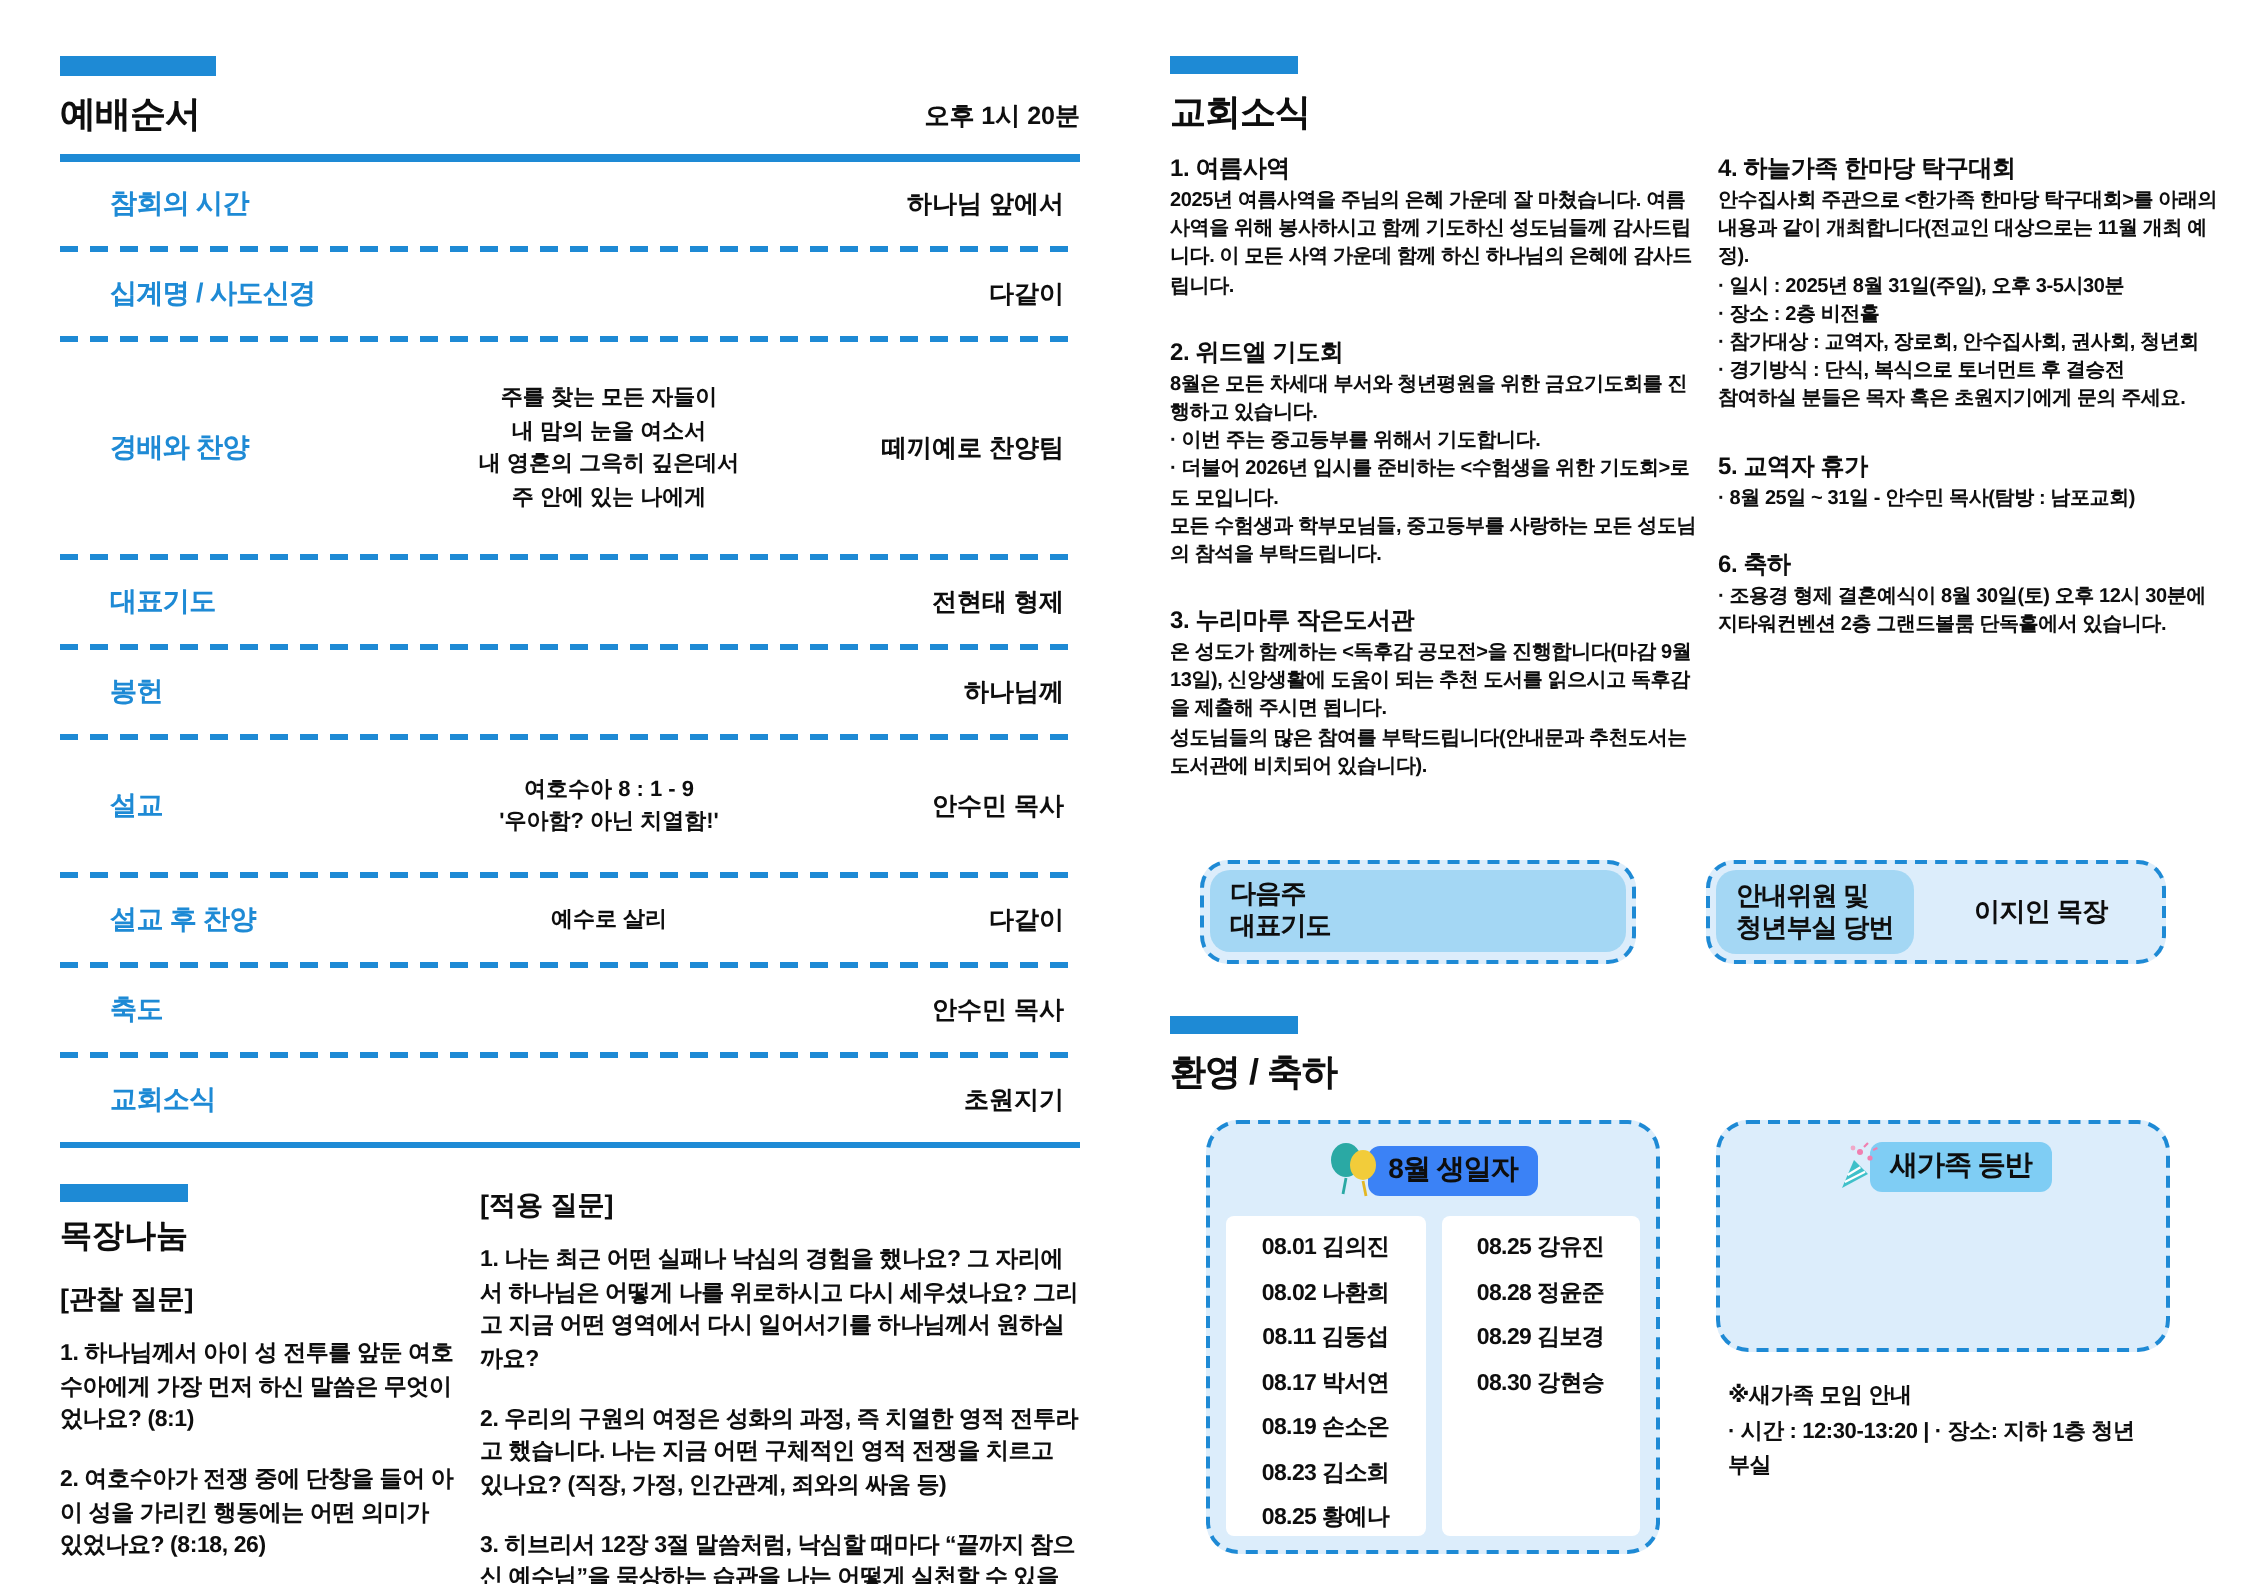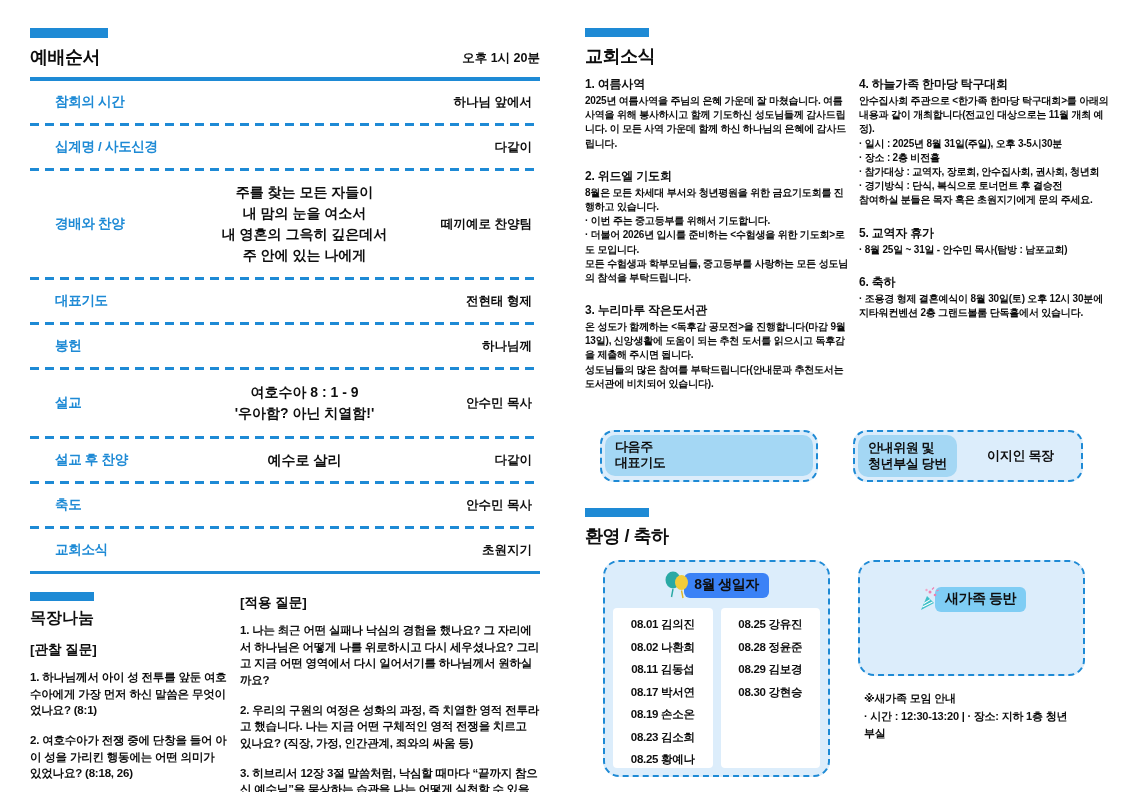--- a/index.html
+++ b/index.html
@@ -18,21 +18,21 @@
   
   .left-page { position:absolute; left:30px; top:28px; width:510px; }
   .worship-head { display:flex; justify-content:space-between; align-items:flex-end; padding-bottom:8px; }
   .worship-time { font-size:12.5px; font-weight:700; padding-bottom:2px; }
   .solid-line { height:4px; background:#1e8ad5; }
   .solid-line.thin { height:3px; }
   .w-row { display:flex; align-items:center; min-height:42px; padding:2px 8px 2px 25px; }
   .w-row.tall { min-height:106px; }
   .w-row.mid  { min-height:66px; }
   .w-label { width:150px; font-size:13.5px; font-weight:800; color:#1e8ad5; letter-spacing:-0.3px; }
-  .w-center { flex:1; text-align:center; font-size:14px; font-weight:700; line-height:1.5; }
+  .w-center { flex:1; text-align:center; font-size:11px; font-weight:700; line-height:1.5; }
   .w-right { width:128px; text-align:right; font-size:12.5px; font-weight:800; }
 
   .mokjang { display:flex; gap:12px; margin-top:18px; }
   .mokjang-left { width:198px; }
   .mokjang-right { flex:1; }
   .q-head { font-size:13.5px; font-weight:800; margin:12px 0 10px; }
   .mokjang-right .q-head { margin-top:2px; }
   .q-text { font-size:11.5px; font-weight:700; line-height:1.45; letter-spacing:-0.2px; margin-bottom:13px; }
   .mokjang-title { font-size:16px; font-weight:800; }
 
@@ -65,21 +65,21 @@
   .head-chip { background:#3b82f6; border-radius:6px; padding:3px 10px 4px;
     font-size:14px; font-weight:800; letter-spacing:-0.5px; }
   .nf-chip { background:#7fcdf4; }
   .icon-balloons, .icon-popper { position:relative; margin-right:-6px; z-index:2; line-height:0; }
   .bday-cols { display:flex; gap:8px; justify-content:center; height:160px; }
   .bday-col { list-style:none; background:#ffffff; border-radius:4px; width:102px;
     padding:5px 0; text-align:center; }
   .bday-col li { font-size:11.5px; font-weight:700; line-height:22.5px; letter-spacing:-0.3px; }
 
   .nf-wrap { width:227px; margin-left:28px; }
-  .nf-box { height:116px; padding-top:24px; }
+  .nf-box { height:116px; padding-top:8px; }
   .nf-note { margin:14px 12px 0 6px; font-size:11px; font-weight:700; line-height:1.6; letter-spacing:-0.2px; }
 </style>
 </head>
 <body>
 
 <div class="sheet">
 
   <section class="left-page">
 
     <div class="worship-head">

